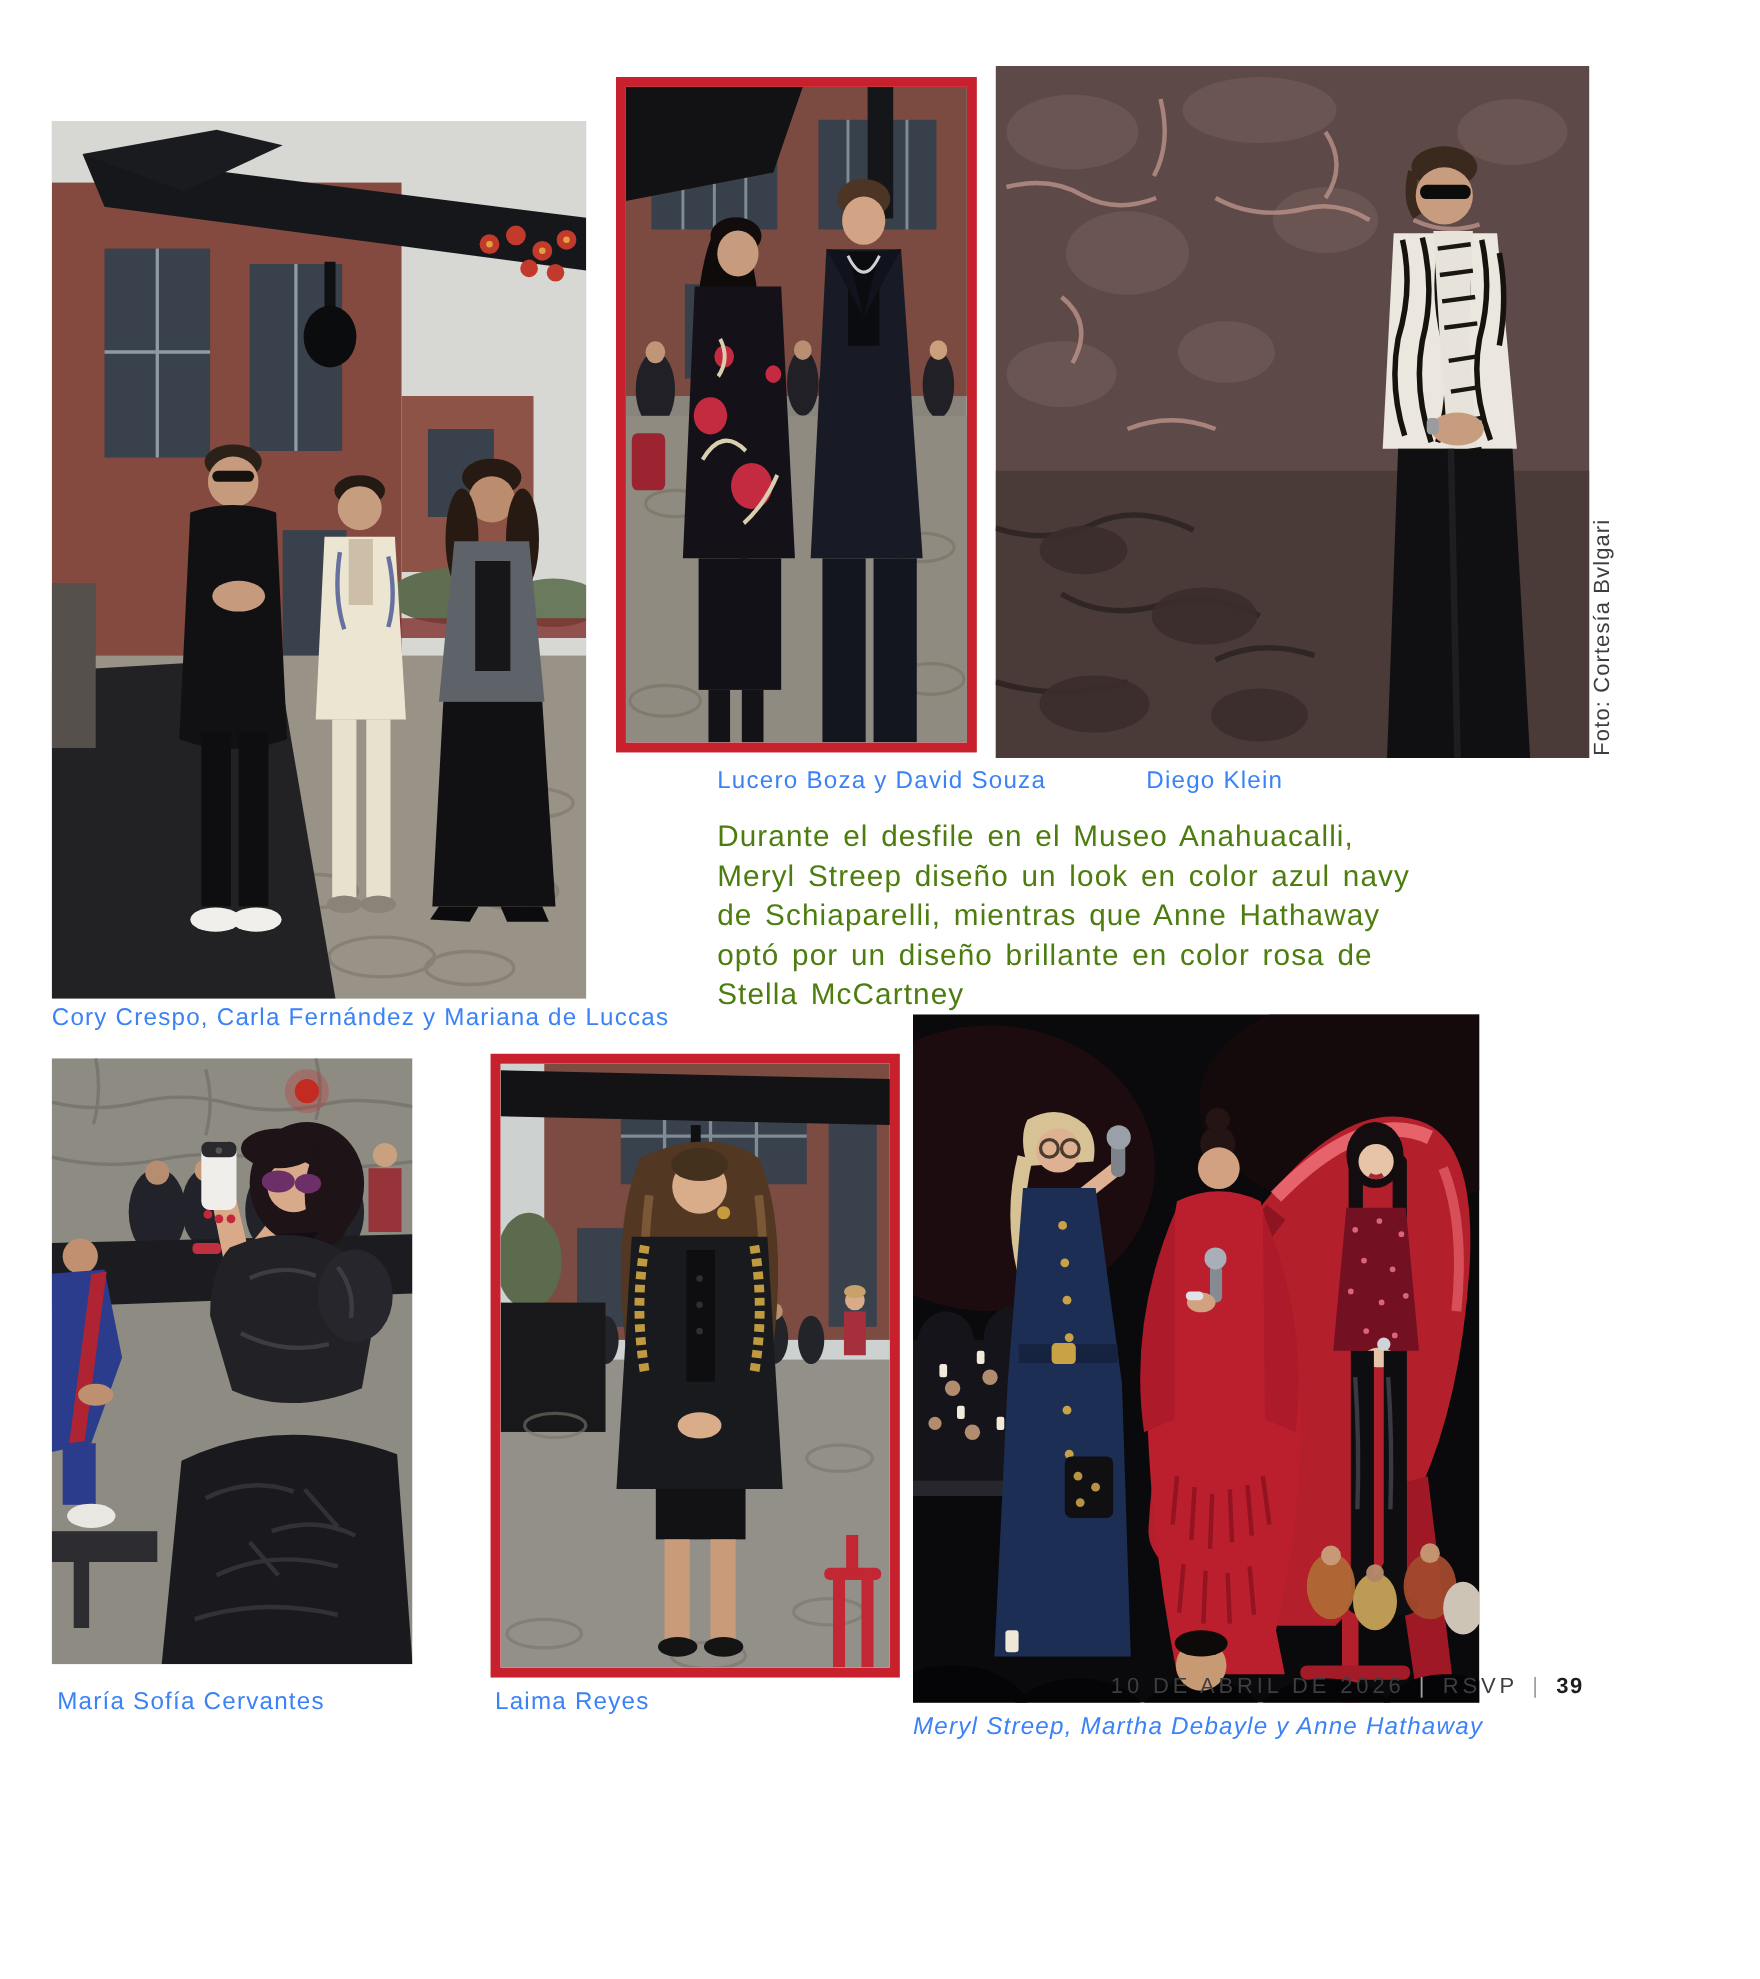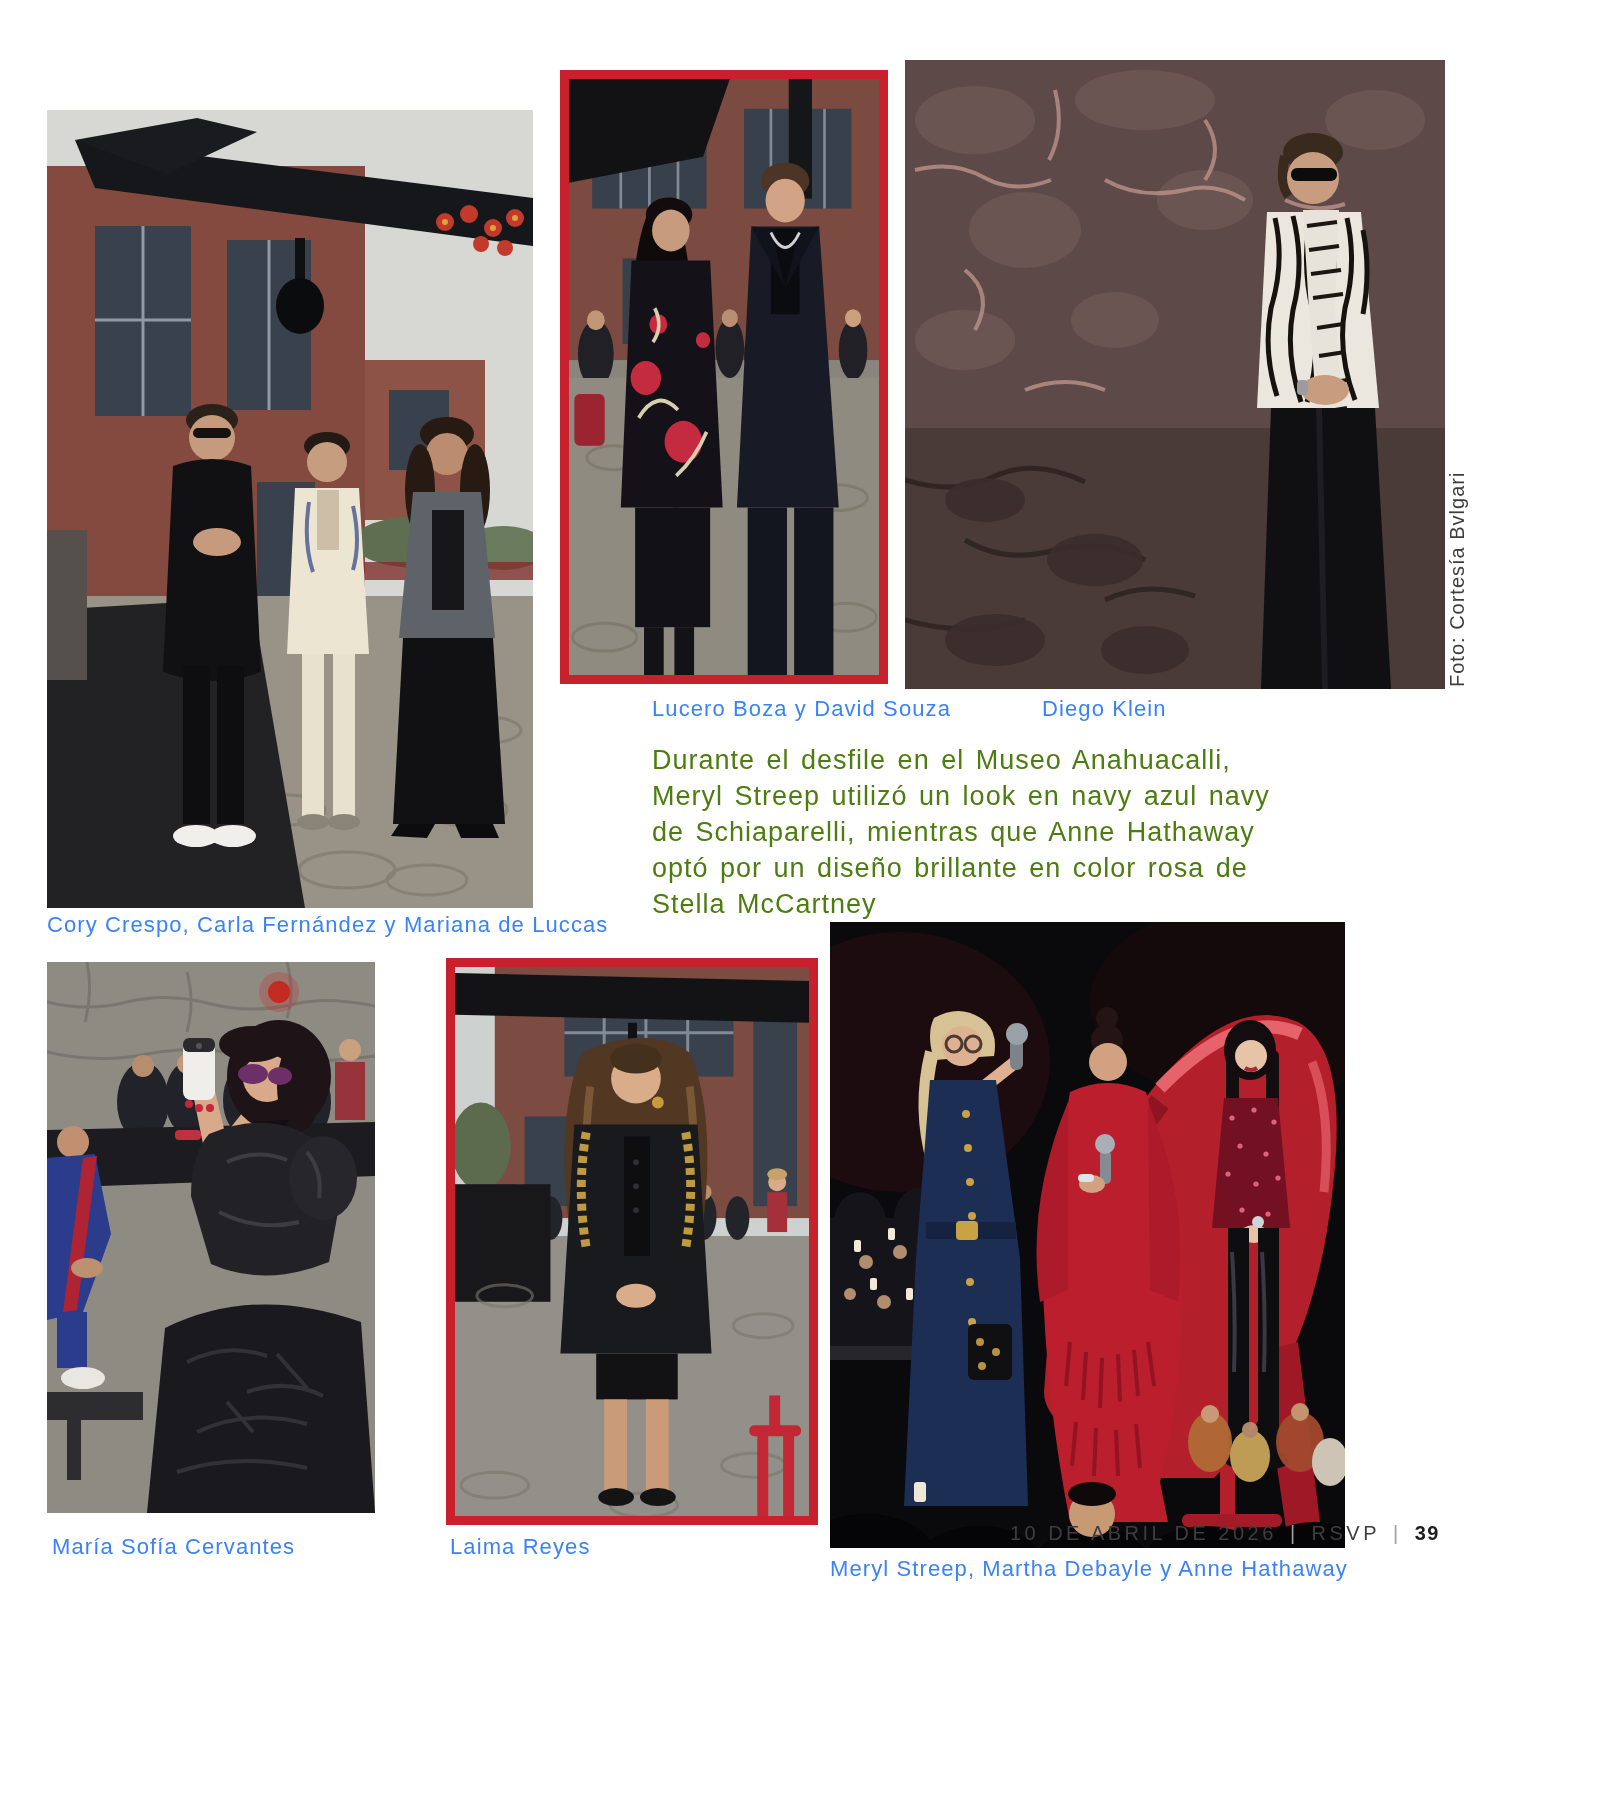--- a/index.html
+++ b/index.html
@@ -2,21 +2,21 @@
 <html><head>
 <meta charset="utf-8">
 <style>
   html,body{margin:0;padding:0;background:#ffffff;}
   .page{position:relative;width:1600px;height:1799px;background:#ffffff;
         font-family:"Liberation Sans",sans-serif;overflow:hidden;}
   .photo{position:absolute;overflow:hidden;background:#ddd;}
   .photo svg{display:block;width:100%;height:100%;}
   .framed{border:9px solid #c8202c;}
   .caption{position:absolute;font-size:22px;letter-spacing:1.1px;color:#3b82f6;white-space:nowrap;}
-  .caption.centered{text-align:left;}
+  .caption.centered{text-align:left;font-style:italic;}
   .bodytext{position:absolute;left:652px;top:742px;color:#4d7c0f;
             font-size:27px;line-height:36px;letter-spacing:1px;word-spacing:3px;}
   .bline{white-space:nowrap;}
   .credit-vertical{position:absolute;left:1446px;top:415px;height:272px;
             writing-mode:vertical-rl;transform:rotate(180deg);
             font-size:20px;letter-spacing:1px;color:#3e3e40;white-space:nowrap;}
   .footer{position:absolute;top:1522px;right:160px;font-size:20px;letter-spacing:3.5px;
             color:#3e3e40;white-space:nowrap;}
   .footer .sep{color:#a0a0a0;padding:0 13px;font-weight:400;}
   .footer .pagenum{font-weight:700;color:#1e1e1e;letter-spacing:1.5px;}
@@ -251,21 +251,21 @@
     </svg>
   </figure>
 
   <div class="credit-vertical">Foto: Cortesía Bvlgari</div>
 
   <div class="caption" style="left:652px;top:696px;">Lucero Boza y David Souza</div>
   <div class="caption" style="left:1042px;top:696px;">Diego Klein</div>
 
   <div class="bodytext">
     <div class="bline">Durante el desfile en el Museo Anahuacalli,</div>
-    <div class="bline">Meryl Streep utilizó un look en navy azul navy</div>
+    <div class="bline">Meryl Streep diseño un look en color azul navy</div>
     <div class="bline">de Schiaparelli, mientras que Anne Hathaway</div>
     <div class="bline">optó por un diseño brillante en color rosa de</div>
     <div class="bline">Stella McCartney</div>
   </div>
 
   <div class="caption" style="left:47px;top:912px;">Cory Crespo, Carla Fernández y Mariana de Luccas</div>
 
   <figure class="photo" style="left:47px;top:962px;width:328px;height:551px;margin:0;">
     <svg viewBox="0 0 328 551" preserveAspectRatio="none">
       <rect width="328" height="551" fill="#8e8b83"></rect>

